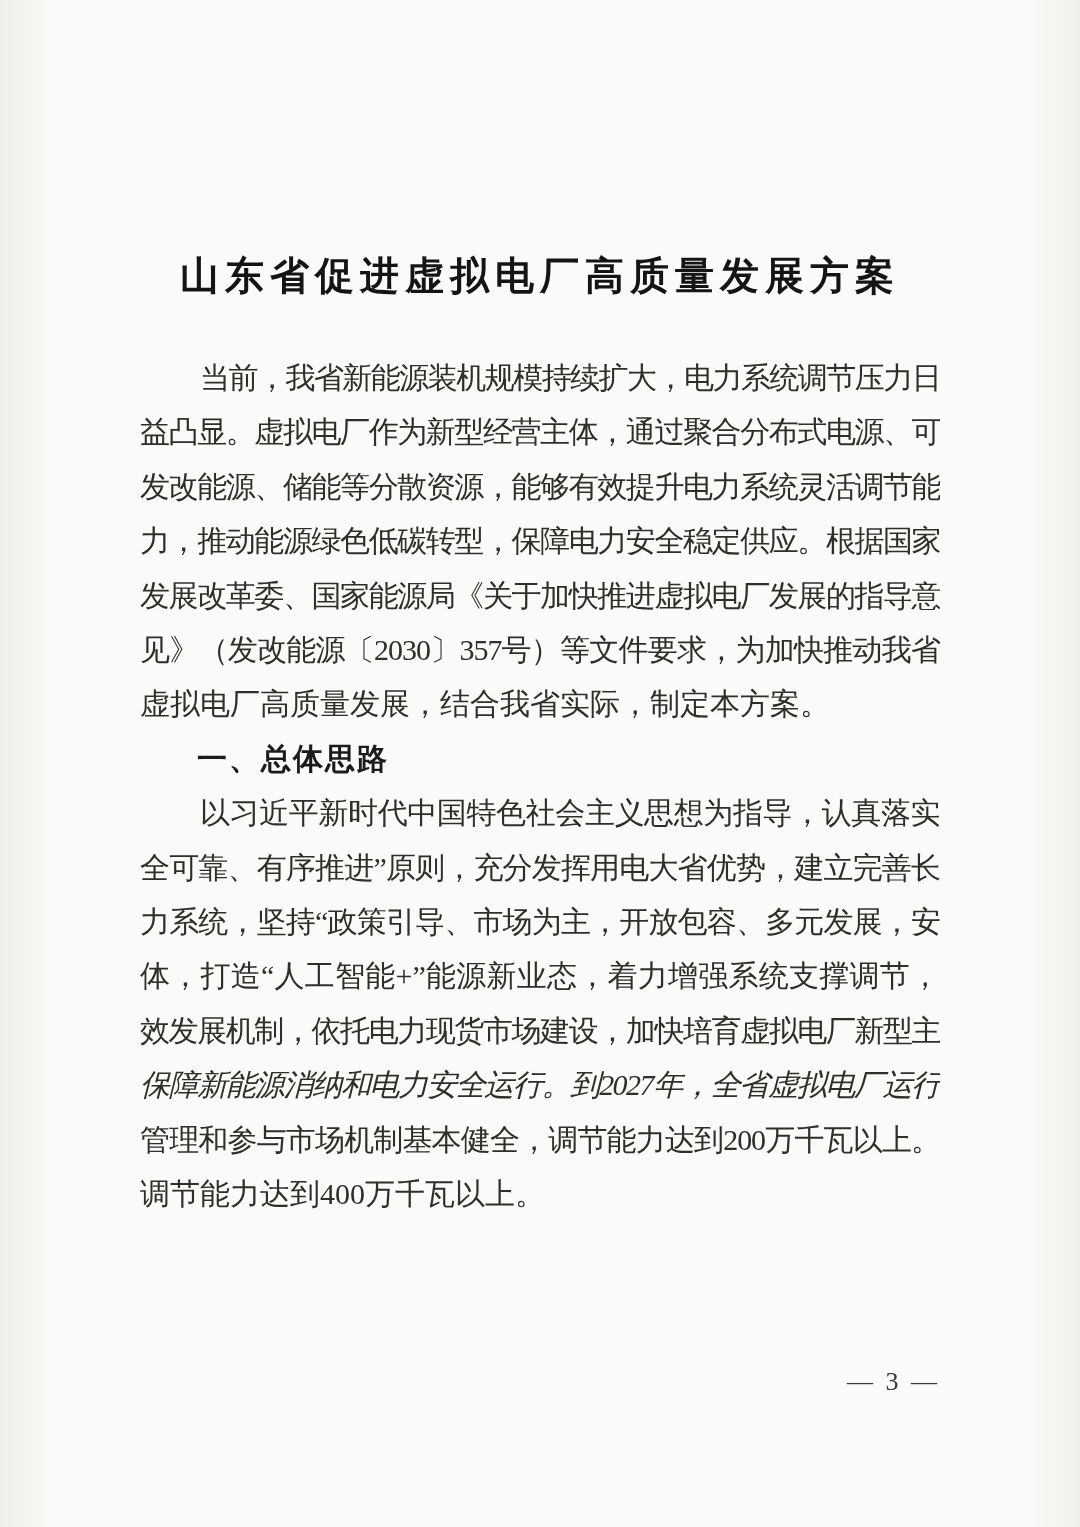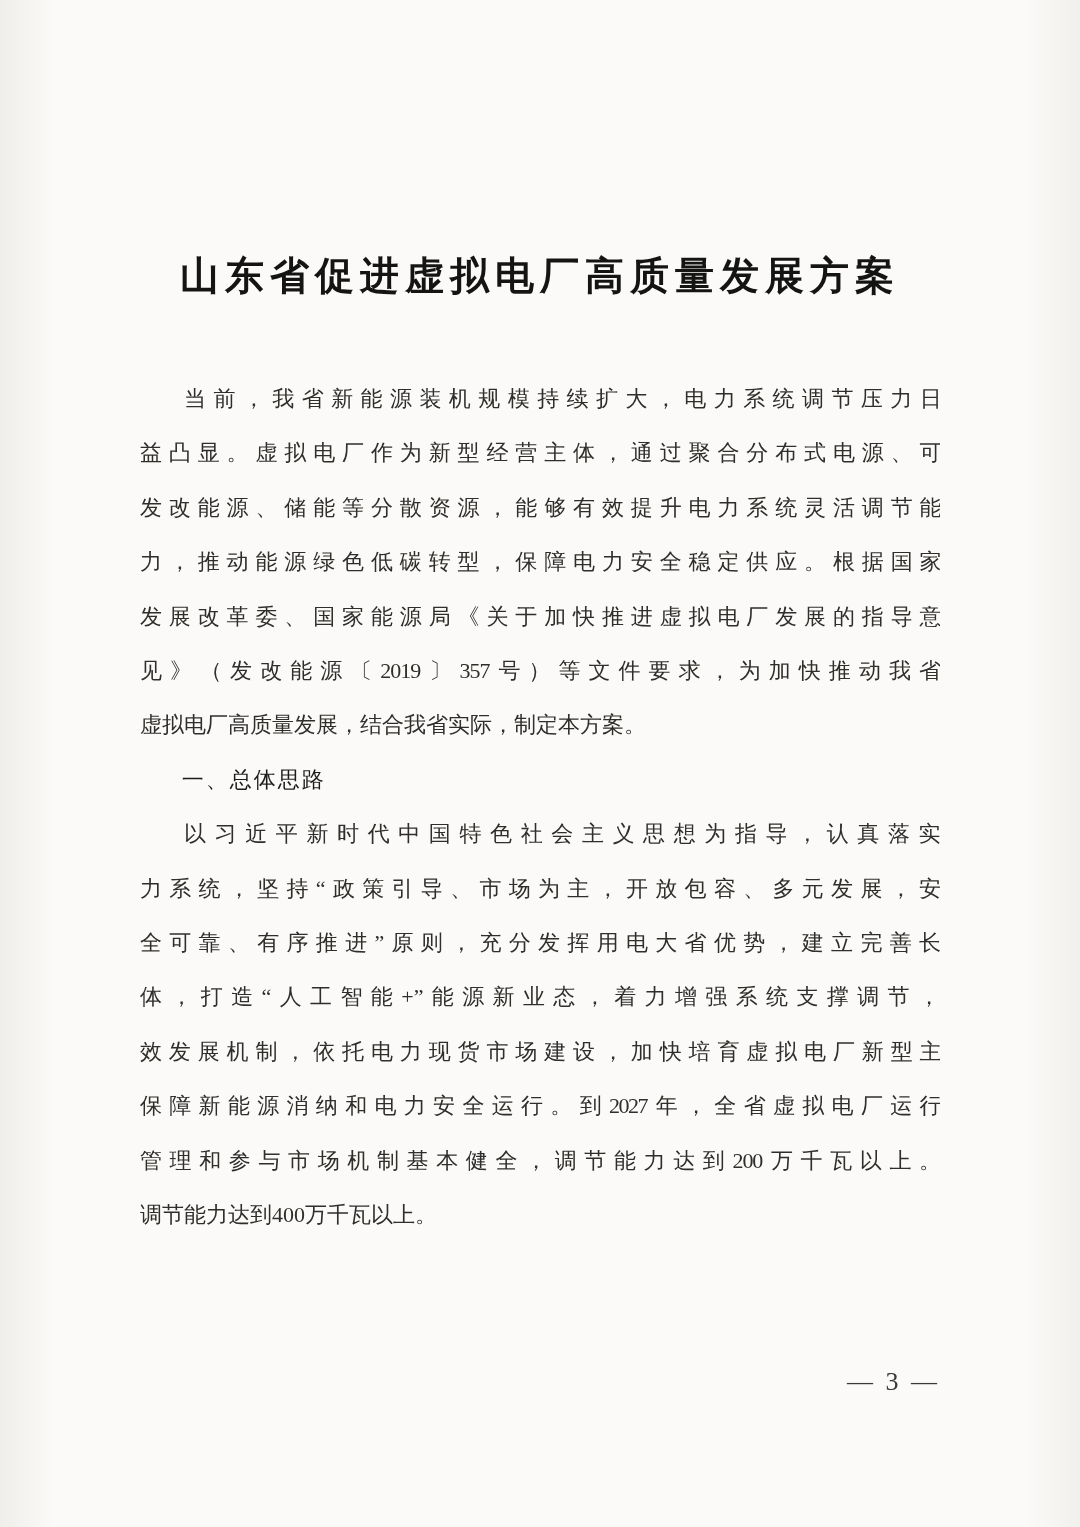--- a/index.html
+++ b/index.html
@@ -33,22 +33,22 @@
     letter-spacing: 6px;
     color: #141412;
     font-family: "Liberation Serif", "DejaVu Serif", serif;
     white-space: nowrap;
   }
 
   .body-text {
     position: absolute;
     left: 140px;
     width: 800px;
-    top: 372px;
-    font-size: 22px;
+    top: 351px;
+    font-size: 30px;
     line-height: 54.4px;
     color: #2f2e2b;
   }
 
   .line {
     white-space: nowrap;
     text-align: justify;
     text-align-last: justify;
     overflow: hidden;
   }
@@ -56,21 +56,21 @@
   .para .line:last-child {
     text-align-last: left;
   }
 
   .line.indent {
     text-indent: 2em;
   }
 
   .section-heading {
     font-family: "Liberation Sans", "DejaVu Sans", sans-serif;
-    font-weight: 400;
+    font-weight: 700;
     color: #1c1b19;
     text-indent: 1.9em;
     text-align: center;
     text-align-last: left;
     letter-spacing: 2px;
     white-space: nowrap;
     line-height: 54.4px;
   }
 
   .page-number {
@@ -91,33 +91,33 @@
   <h1 class="doc-title">山东省促进虚拟电厂高质量发展方案</h1>
 
   <div class="body-text">
 
     <div class="para">
         <div class="line indent" style="letter-spacing: -1.73846px;">当前，我省新能源装机规模持续扩大，电力系统调节压力日</div>
         <div class="line" style="letter-spacing: -1.62857px;">益凸显。虚拟电厂作为新型经营主体，通过聚合分布式电源、可</div>
         <div class="line" style="letter-spacing: -1.62857px;">发改能源、储能等分散资源，能够有效提升电力系统灵活调节能</div>
         <div class="line" style="letter-spacing: -1.62857px;">力，推动能源绿色低碳转型，保障电力安全稳定供应。根据国家</div>
         <div class="line" style="letter-spacing: -1.62857px;">发展改革委、国家能源局《关于加快推进虚拟电厂发展的指导意</div>
-        <div class="line" style="letter-spacing: -1.00645px;">见》（发改能源〔2019〕357号）等文件要求，为加快推动我省</div>
+        <div class="line" style="letter-spacing: -1.00645px;">见》（发改能源〔2030〕357号）等文件要求，为加快推动我省</div>
         <div class="line">虚拟电厂高质量发展，结合我省实际，制定本方案。</div>
       </div>
 
     <div class="line section-heading">一、总体思路</div>
 
     <div class="para">
         <div class="line indent" style="letter-spacing: -0.6px; font-family: Liberation Serif, serif;">以习近平新时代中国特色社会主义思想为指导，认真落实</div>
+        <div class="line" style="letter-spacing: -1.02143px;">全可靠、有序推进”原则，充分发挥用电大省优势，建立完善长</div>
         <div class="line" style="letter-spacing: -1.02143px;">力系统，坚持“政策引导、市场为主，开放包容、多元发展，安</div>
-        <div class="line" style="letter-spacing: -1.02143px;">全可靠、有序推进”原则，充分发挥用电大省优势，建立完善长</div>
         <div class="line">体，打造“人工智能+”能源新业态，着力增强系统支撑调节，</div>
         <div class="line" style="letter-spacing: -1.62857px;">效发展机制，依托电力现货市场建设，加快培育虚拟电厂新型主</div>
-        <div class="line" style="letter-spacing: -1.53333px;">保障新能源消纳和电力安全运行。到2027年，全省虚拟电厂运行</div>
+        <div class="line" style="letter-spacing: -1.53333px; font-style: italic;">保障新能源消纳和电力安全运行。到2027年，全省虚拟电厂运行</div>
         <div class="line" style="letter-spacing: -1.06207px;">管理和参与市场机制基本健全，调节能力达到200万千瓦以上。</div>
         <div class="line">调节能力达到400万千瓦以上。</div>
       </div>
 
   </div>
 
   <div class="page-number">— 3 —</div>
 
 </div>
 

